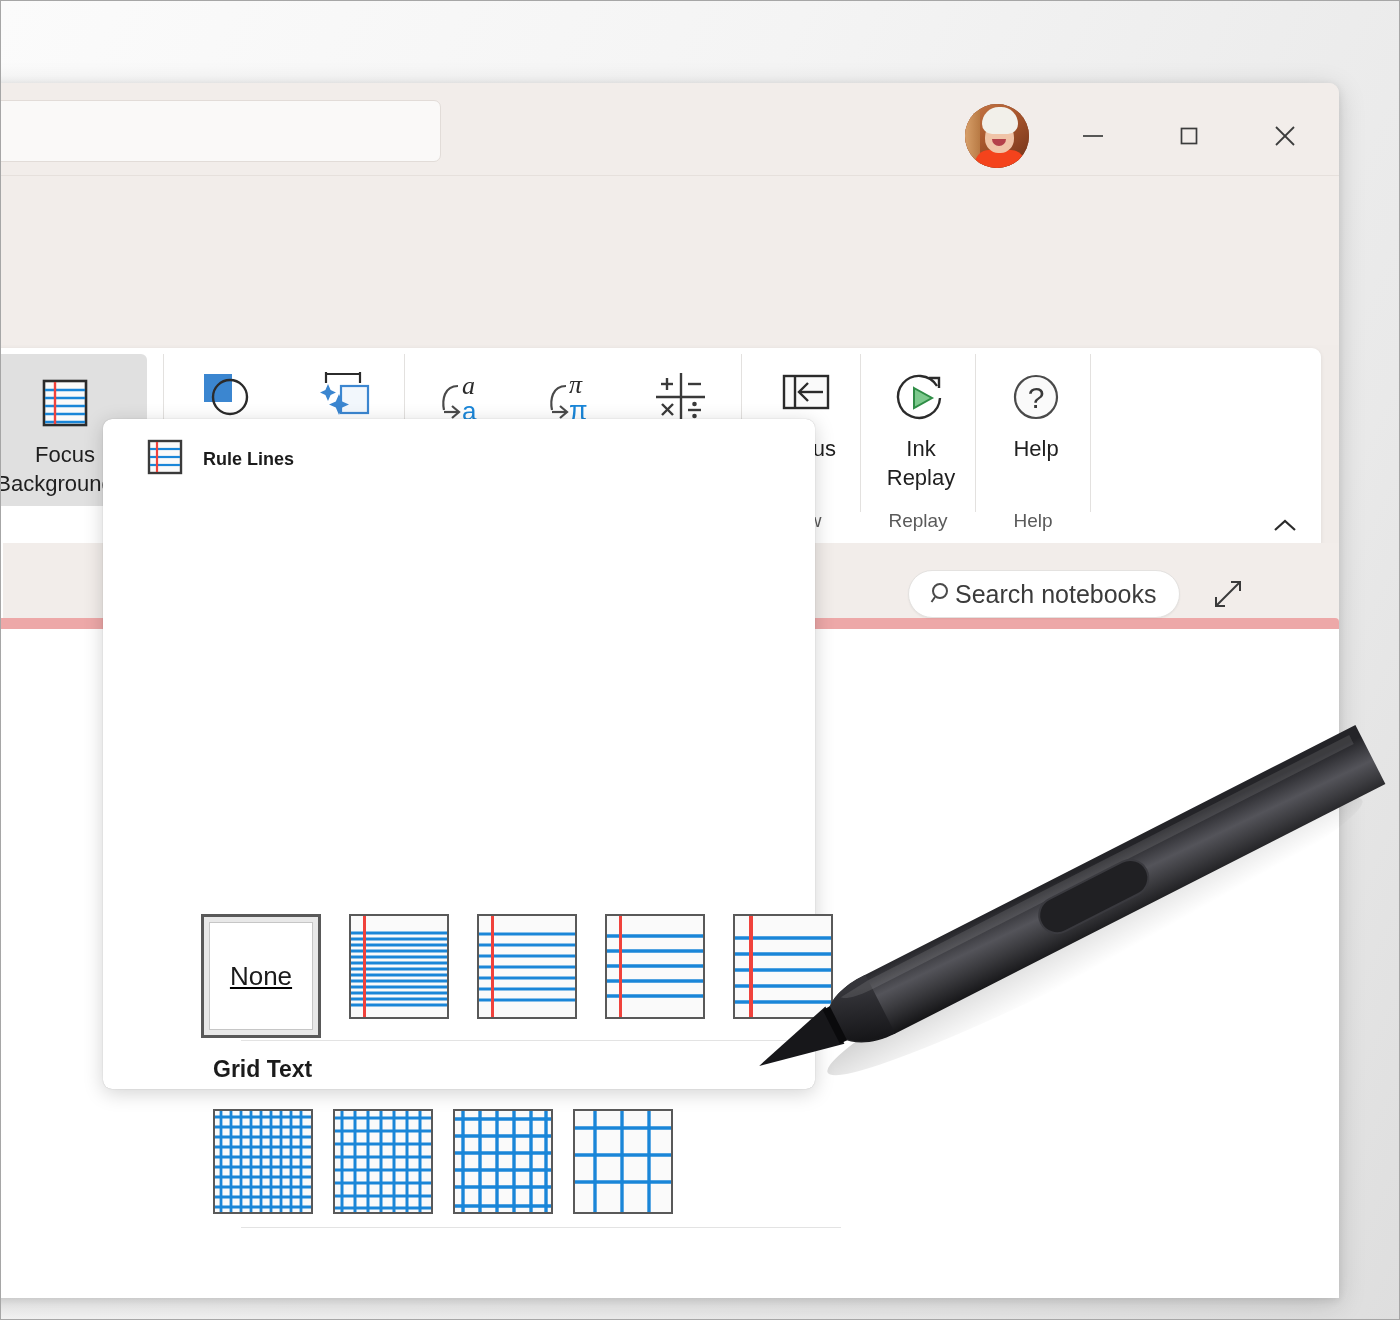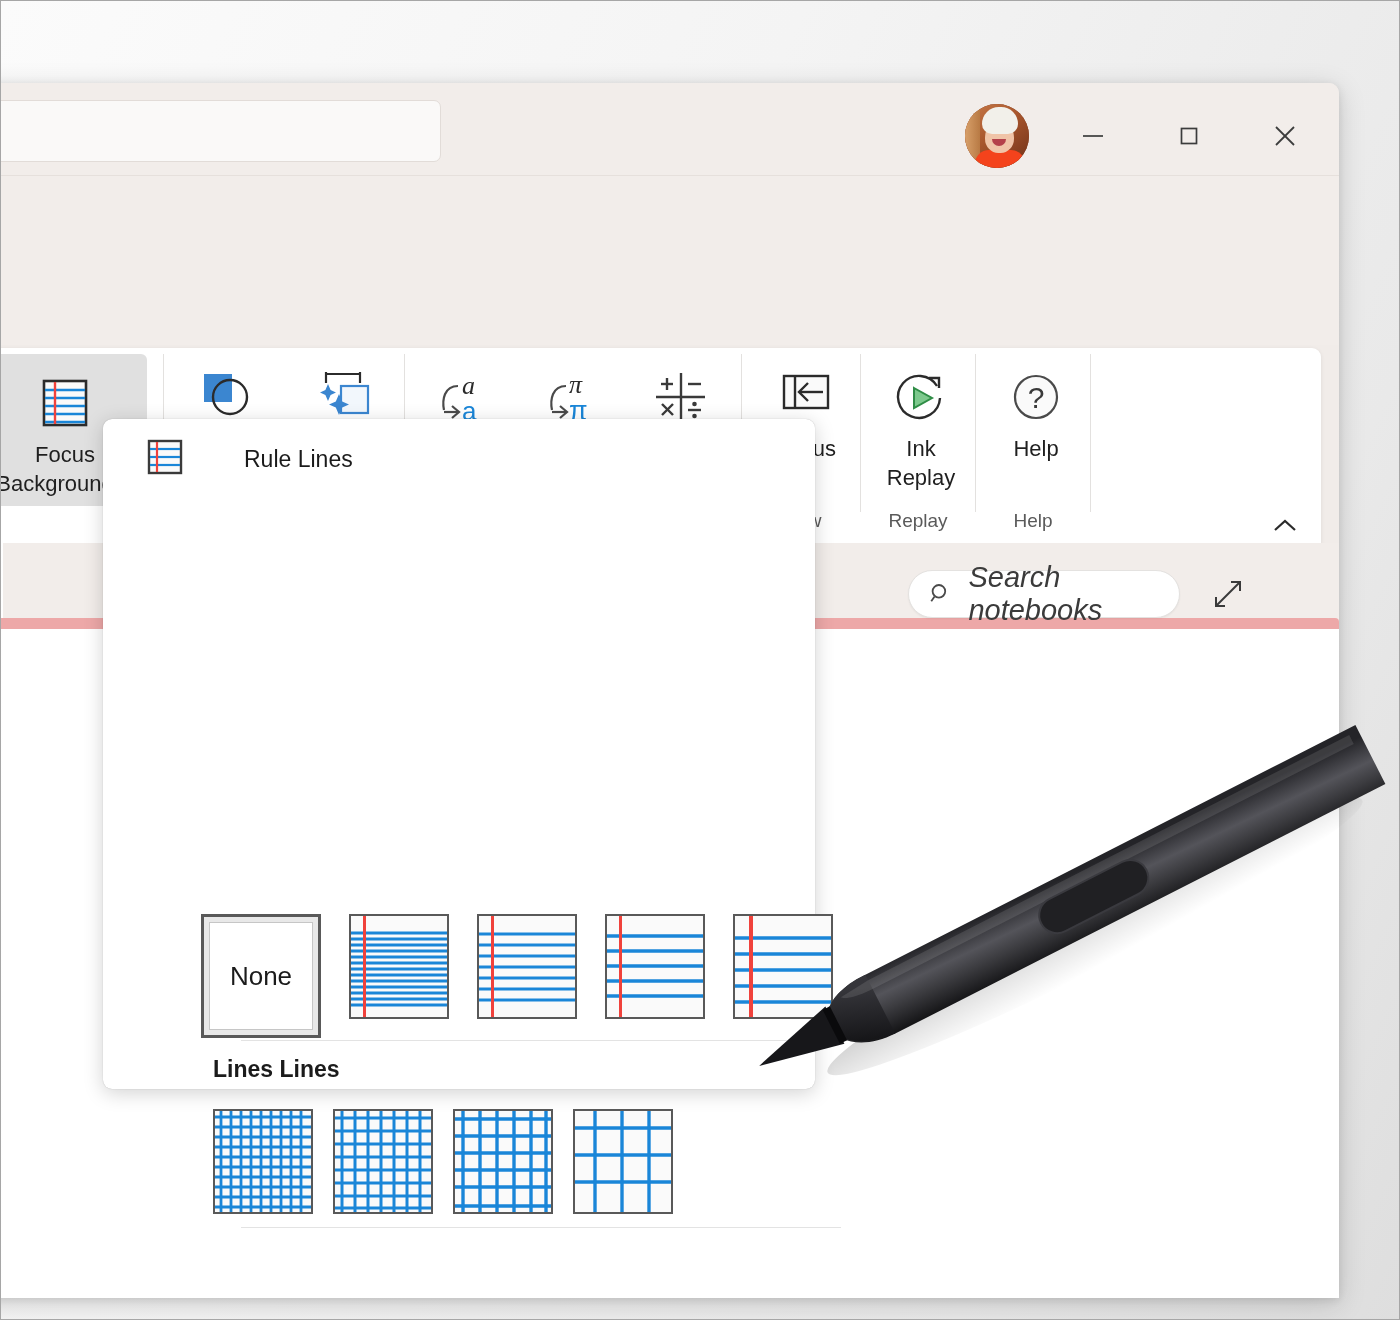--- a/index.html
+++ b/index.html
@@ -131,29 +131,29 @@
     border-radius: 9px;
     box-shadow: 0 4px 20px rgba(0,0,0,.18), 0 0 1px rgba(0,0,0,.28);
     z-index: 40;
   }
   #flyout-header {
     position:absolute; left: 0; top: 12px; height: 56px;
     display:flex; align-items:center;
   }
   #flyout-header .hdr-icon { margin-left: 44px; }
   #flyout-header .hdr-title {
-    margin-left: 61px; font-size: 23px; font-weight: normal; color:#1b1b1b;
+    margin-left: 20px; font-size: 18px; font-weight: bold; color:#1b1b1b;
   }
   .sec-title {
     position:absolute; font-size: 23px; font-weight: bold; color:#1b1b1b;
   }
   #grid-lines-title { left: 110px; top: 637px; }
 
   .thumb-row { position:absolute; display:flex; }
-  #rule-row { left: 98px; top: 495px; gap: 28px; }
+  #rule-row { left: 98px; top: 495px; gap: 28px; text-decoration: underline; }
   #grid-row { left: 110px; top: 690px; gap: 20px; }
 
   .thumb {
     width: 100px; height: 105px;
     border: 2px solid #595959;
     background: #fafafa;
     position: relative; overflow: hidden;
     cursor: default;
   }
   .thumb.selected {
@@ -212,21 +212,21 @@
   #search-notebooks {
     position:absolute; left: 967px; top: 27px;
     width: 272px; height: 48px;
     background: #ffffff;
     border: 1px solid #e4e2e0;
     border-radius: 24px;
     display:flex; align-items:center; padding-left: 20px;
     box-shadow: 0 1px 2px rgba(0,0,0,.05);
   }
   #search-notebooks .sn-text {
-    margin-left: 16px; font-size: 29px; color:#3b3b3b;font-style:italic;
+    font-size: 25px; color:#3b3b3b;
   }
   #expand-btn {
     position:absolute; left: 1268px; top: 32px;
     width: 38px; height: 38px; display:flex; align-items:center; justify-content:center;
   }
 
   
   #pen { position:absolute; left: 700px; top: 720px; width: 700px; height: 360px; z-index: 60;
          pointer-events:none; }
 </style>
@@ -569,21 +569,21 @@
               <line x1="0" y1="70" x2="96" y2="70"></line>
             <line x1="0" y1="86" x2="96" y2="86"></line>
           </g>
         </svg>
         <div class="margin-line" style="left:14px;width:4px;"></div>
       </div>
     </div>
 
     <div class="divider" id="div-1"></div>
 
-    <div class="sec-title" id="grid-lines-title">Lines Lines</div>
+    <div class="sec-title" id="grid-lines-title">Grid Text</div>
 
     <div class="thumb-row" id="grid-row">
 
       <div class="thumb">
         <svg width="96" height="101" viewBox="0 0 96 101">
           <g stroke="#1a86d8" stroke-width="2.8">
             <line x1="0" y1="6" x2="96" y2="6"></line>
               <line x1="0" y1="16" x2="96" y2="16"></line>
             <line x1="0" y1="26" x2="96" y2="26"></line>
               <line x1="0" y1="36" x2="96" y2="36"></line>

